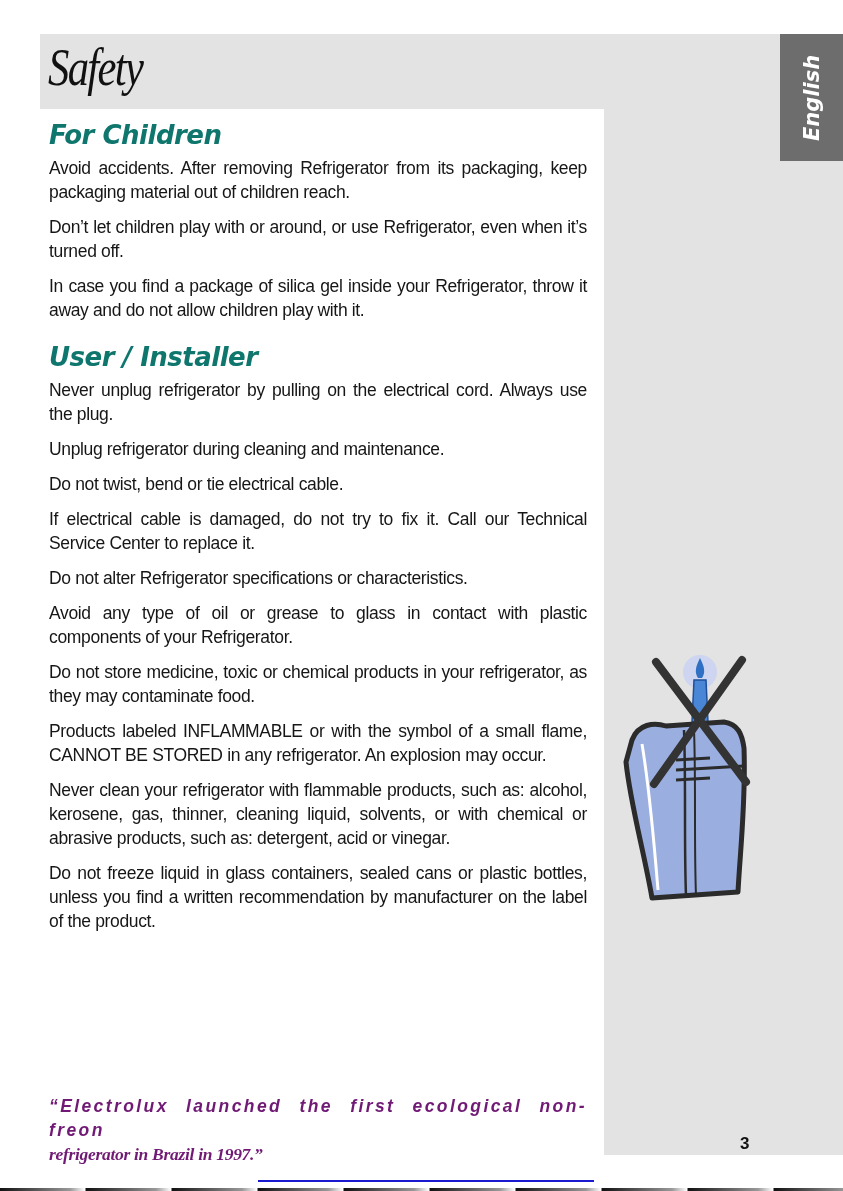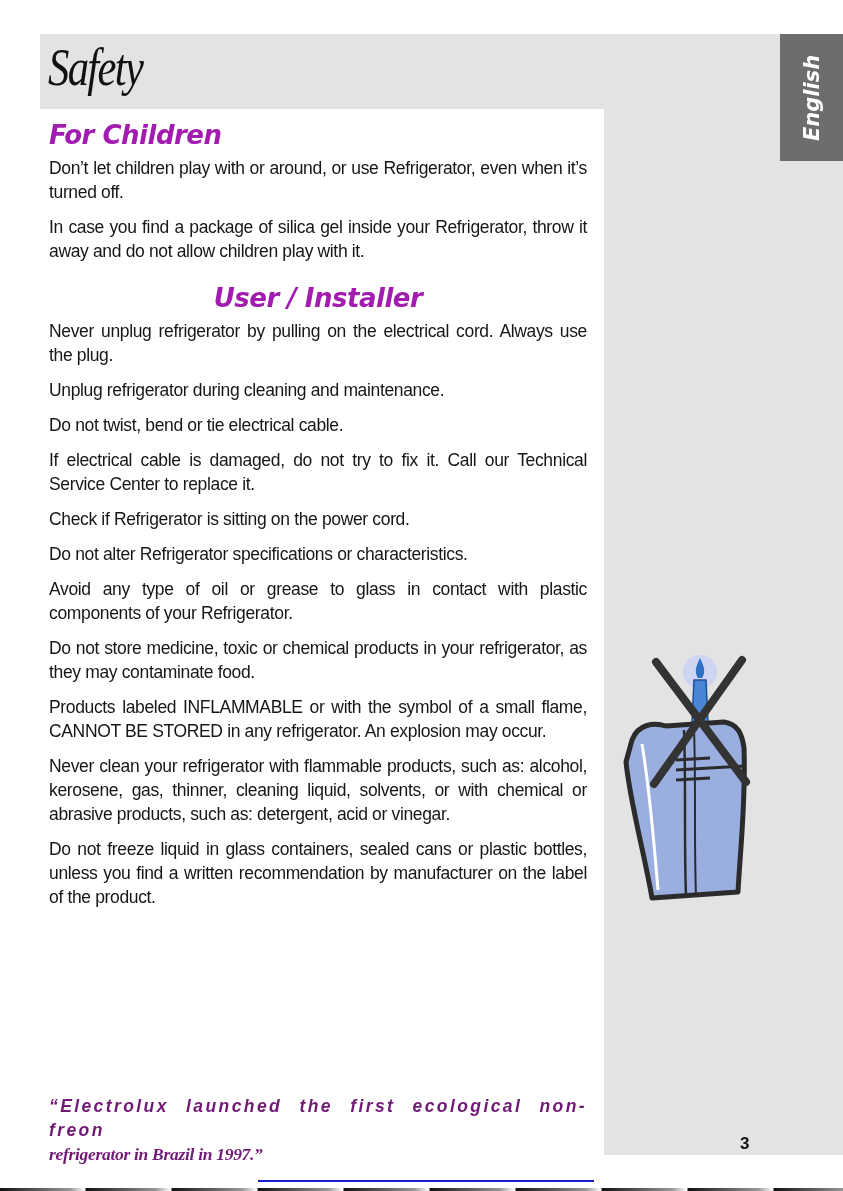--- a/index.html
+++ b/index.html
@@ -7,24 +7,24 @@
          font-family:"Liberation Sans", sans-serif; color:#111; }
   .gray-top { position:absolute; left:40px; top:34px; width:803px; height:75px; background:#e3e3e3; }
   .gray-right { position:absolute; left:604px; top:34px; width:239px; height:1121px; background:#e3e3e3; }
   .lang-tab { position:absolute; left:780px; top:34px; width:63px; height:127px; background:#6d6d6d; }
   .lang-tab span { position:absolute; left:50%; top:50%; transform:translate(-50%,-50%) rotate(-90deg);
          color:#fff; font-family:"DejaVu Sans", sans-serif; font-weight:bold; font-style:italic; font-size:21px; white-space:nowrap; }
   .page-title { position:absolute; left:48px; top:38px; font-family:"Liberation Serif", serif; font-style:italic;
          font-size:52px; letter-spacing:-2px; color:#111; transform:scaleX(0.82); transform-origin:left top; }
   .content { position:absolute; left:49px; top:116px; width:538px; }
   h2 { margin:0; font-family:"DejaVu Sans", sans-serif; font-weight:bold; font-style:italic; font-size:26px;
-       letter-spacing:-0.5px; color:#a21caf; line-height:38px; }
+       letter-spacing:-0.5px; color:#0f766e; line-height:38px; }
   p { margin:0 0 11px 0; font-size:17.5px; line-height:24px; text-align:justify; letter-spacing:-0.35px; color:#161616; }
   .h-children { margin-bottom:2px; }
-  .h-installer { margin-top:16px; margin-bottom:2px;text-align:center; }
+  .h-installer { margin-top:16px; margin-bottom:2px; }
   .quote { position:absolute; left:49px; top:1094px; width:538px; font-style:italic; font-weight:bold;
            font-size:17.5px; line-height:24px; text-align:justify; text-align-last:left; color:#701a75; }
   .quote .l1 { letter-spacing:2.4px; display:block; }
   .quote .l2 { letter-spacing:-0.3px; display:block;font-family:Liberation Serif, serif; }
   .page-number { position:absolute; left:740px; top:1134px; font-weight:bold; font-size:17px; color:#111; }
   .fridge { position:absolute; left:614px; top:652px; width:140px; height:252px; }
   .link-line { position:absolute; left:258px; top:1180px; width:336px; height:2px; background:#1a1ad0; }
   .color-bar { position:absolute; left:0; top:1188px; width:843px; height:3px;
      background:repeating-linear-gradient(90deg,#111 0px,#999 70px,#fff 85px,#111 86px); }
 </style>
@@ -34,29 +34,29 @@
 <div class="gray-top"></div>
 <div class="gray-right"></div>
 <div class="lang-tab">
   <span>English</span>
 </div>
 
 <div class="page-title">Safety</div>
 
 <div class="content">
   <h2 class="h-children">For Children</h2>
+  <p>Avoid accidents. After removing Refrigerator from its packaging, keep packaging material out of children reach.</p>
   <p>Don’t let children play with or around, or use Refrigerator, even when it’s turned off.</p>
   <p>In case you find a package of silica gel inside your Refrigerator, throw it away and do not allow children play with it.</p>
 
   <h2 class="h-installer">User / Installer</h2>
   <p>Never unplug refrigerator by pulling on the electrical cord.  Always use the plug.</p>
   <p>Unplug refrigerator during cleaning and maintenance.</p>
   <p>Do not twist, bend or tie electrical cable.</p>
   <p>If electrical cable is damaged, do not try to fix it.  Call our Technical Service Center to replace it.</p>
-  <p>Check if Refrigerator is sitting on the power cord.</p>
   <p>Do not alter Refrigerator specifications or characteristics.</p>
   <p>Avoid any type of oil or grease to glass in contact with plastic components of your Refrigerator.</p>
   <p>Do not store medicine, toxic or chemical products in your refrigerator, as they may contaminate food.</p>
   <p>Products labeled INFLAMMABLE or with the symbol of a small flame, CANNOT BE STORED in any refrigerator. An explosion may occur.</p>
   <p>Never clean your refrigerator with flammable products, such as: alcohol, kerosene, gas, thinner, cleaning liquid, solvents, or with chemical or abrasive products, such as: detergent, acid or vinegar.</p>
   <p>Do not freeze liquid in glass containers, sealed cans or plastic bottles, unless you find a written recommendation by manufacturer on the label of the product.</p>
 </div>
 
 <div class="quote">
   <span class="l1">“Electrolux launched the first ecological non-freon</span>

